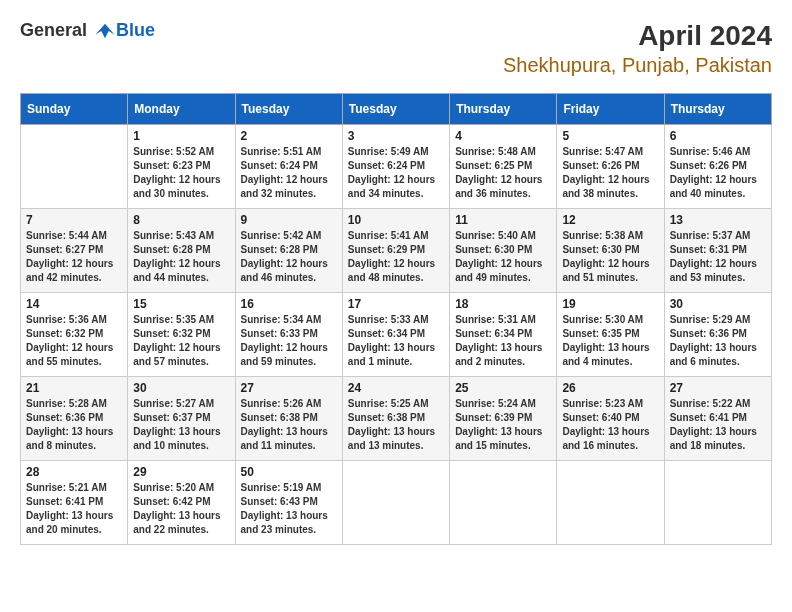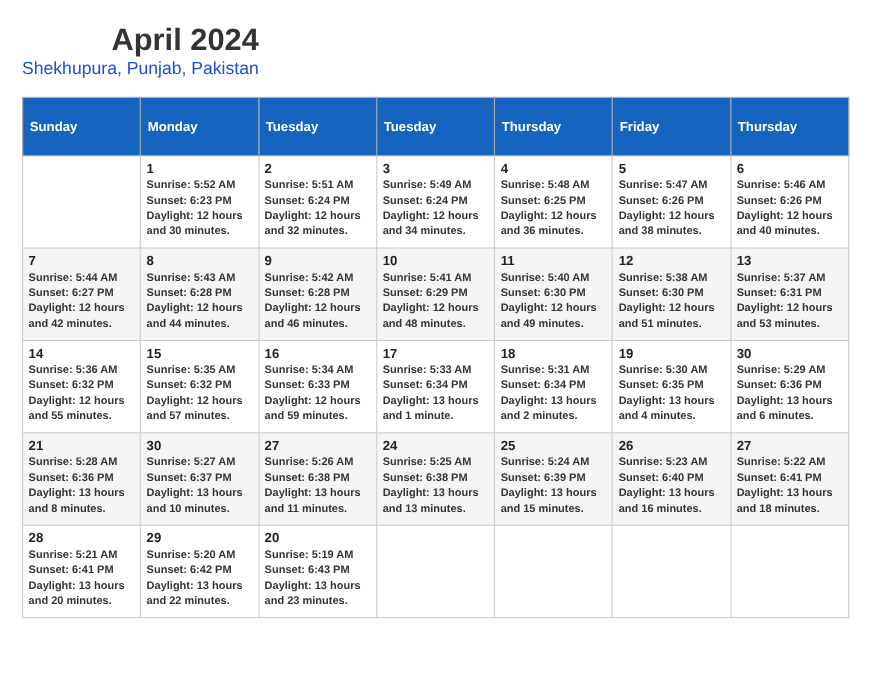--- a/index.html
+++ b/index.html
@@ -27,35 +27,35 @@
     }
     .title-area {
       text-align: right;
     }
     .month-title {
       font-size: 28px;
       font-weight: bold;
       color: #333;
     }
     .location-title {
-      font-size: 16px;
-      color: #1d4ed8;
+      font-size: 20px;
+      color: #a16207;
       margin-top: 2px;
       text-align: right;
     }
     .calendar-table {
       width: 100%;
       border-collapse: collapse;
       font-size: 11px;
     }
     .calendar-table th {
       background-color: #1565c0;
       color: #fff;
       text-align: left;
-      padding: 19px 6px;
+      padding: 8px 6px;
       font-size: 12px;
       border: 1px solid #aaa;
     }
     .calendar-table td {
       border: 1px solid #ccc;
       vertical-align: top;
       padding: 4px 5px;
       min-height: 80px;
       width: calc(100% / 7);
     }
@@ -84,20 +84,33 @@
       background-color: #fff;
     }
     .calendar-table thead tr th {
       background-color: #1565c0 !important;
     }
   </style>
 </head>
 <body>
 
 <div class="header-area">
+  <div class="logo">
+    <div>
+      <div style="display:flex;align-items:center;">
+        <div style="font-size:18px;font-weight:bold;color:#333;line-height:1.1;">
+          <span>General</span>
+          <svg class="logo-icon" viewBox="0 0 30 30" style="display:inline-block;vertical-align:middle;width:22px;height:22px;">
+            <polygon points="15,5 28,20 20,15 15,25 10,15 2,20" fill="#1565c0"></polygon>
+          </svg>
+        </div>
+        <div style="font-size:18px;font-weight:bold;color:#1565c0;margin-top:-2px;">Blue</div>
+      </div>
+    </div>
+  </div>
   <div class="title-area">
     <div class="month-title">April 2024</div>
     <div class="location-title">Shekhupura, Punjab, Pakistan</div>
   </div>
 </div>
 
 <table class="calendar-table">
   <thead>
     <tr>
     <th>Sunday</th>
@@ -289,21 +302,21 @@
           </div>
         </td>
         <td>
           <div class="cell-content">
             <div class="day-number">29</div>
             <div class="day-info">Sunrise: 5:20 AM<br>Sunset: 6:42 PM<br>Daylight: 13 hours and 22 minutes.</div>
           </div>
         </td>
         <td>
           <div class="cell-content">
-            <div class="day-number">20</div>
+            <div class="day-number">50</div>
             <div class="day-info">Sunrise: 5:19 AM<br>Sunset: 6:43 PM<br>Daylight: 13 hours and 23 minutes.</div>
           </div>
         </td>
         <td class="empty-cell"></td>
         <td class="empty-cell"></td>
         <td class="empty-cell"></td>
         <td class="empty-cell"></td>
       </tr>
     </tbody>
 </table>

